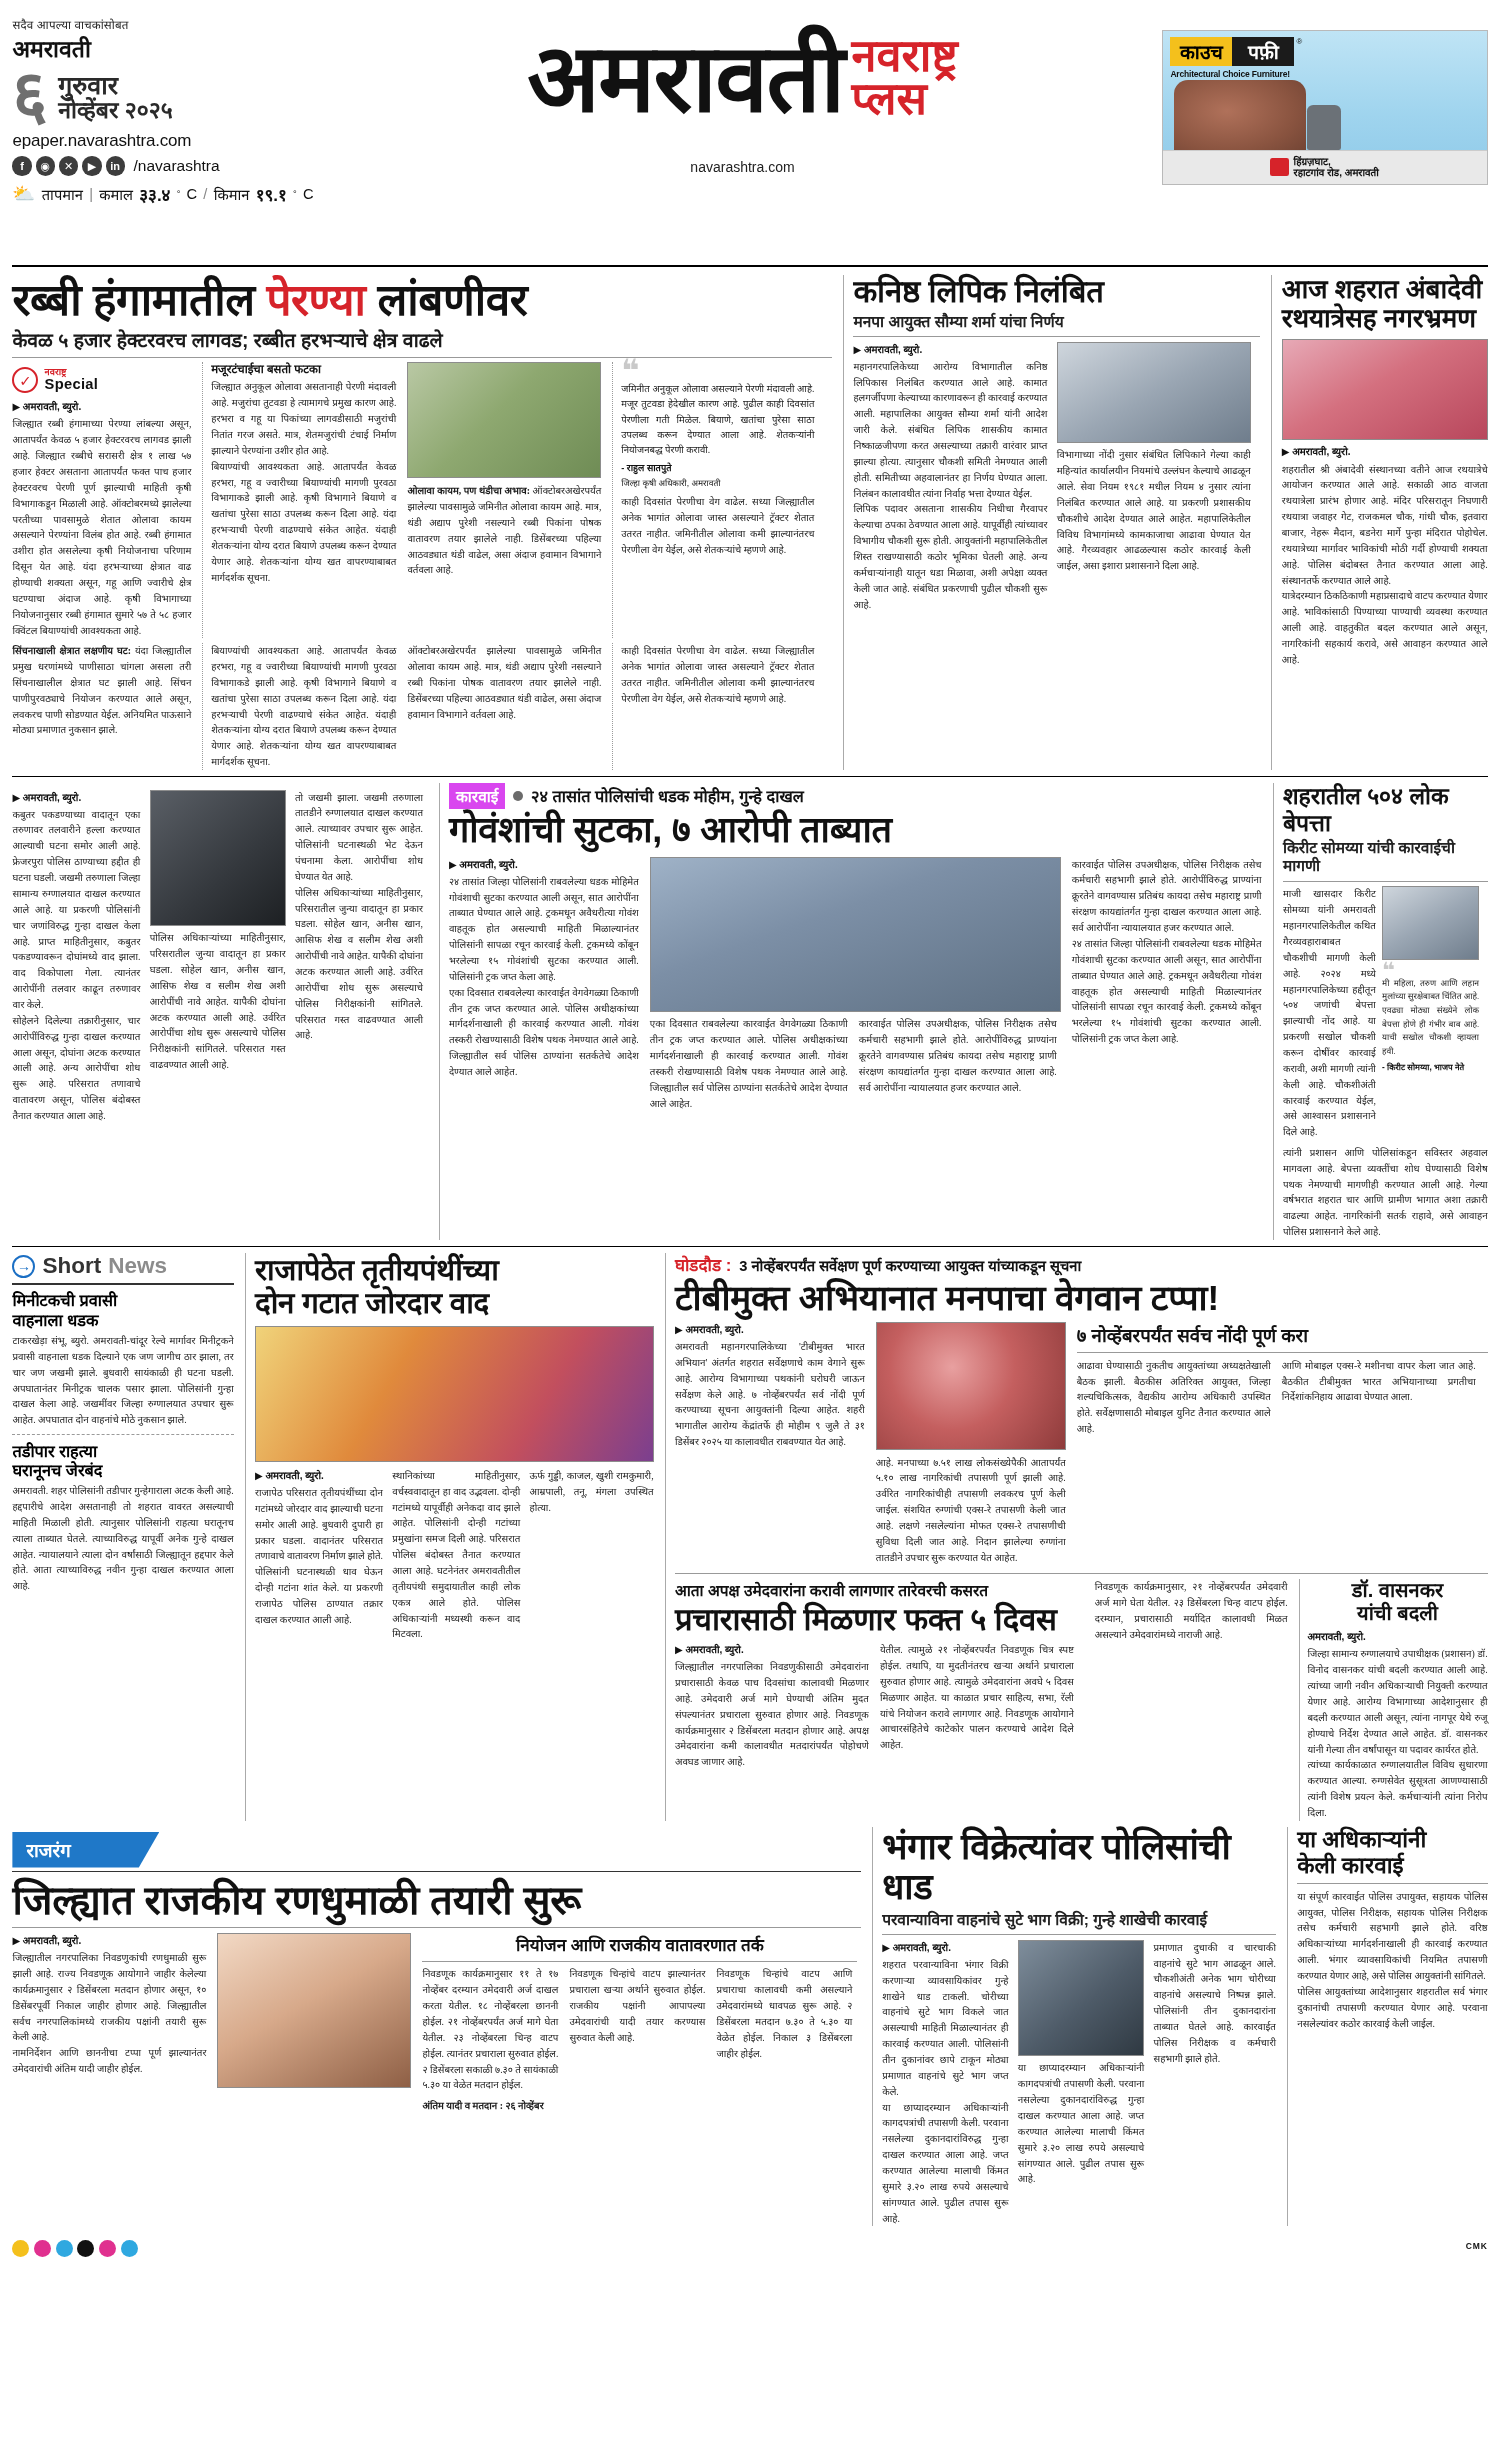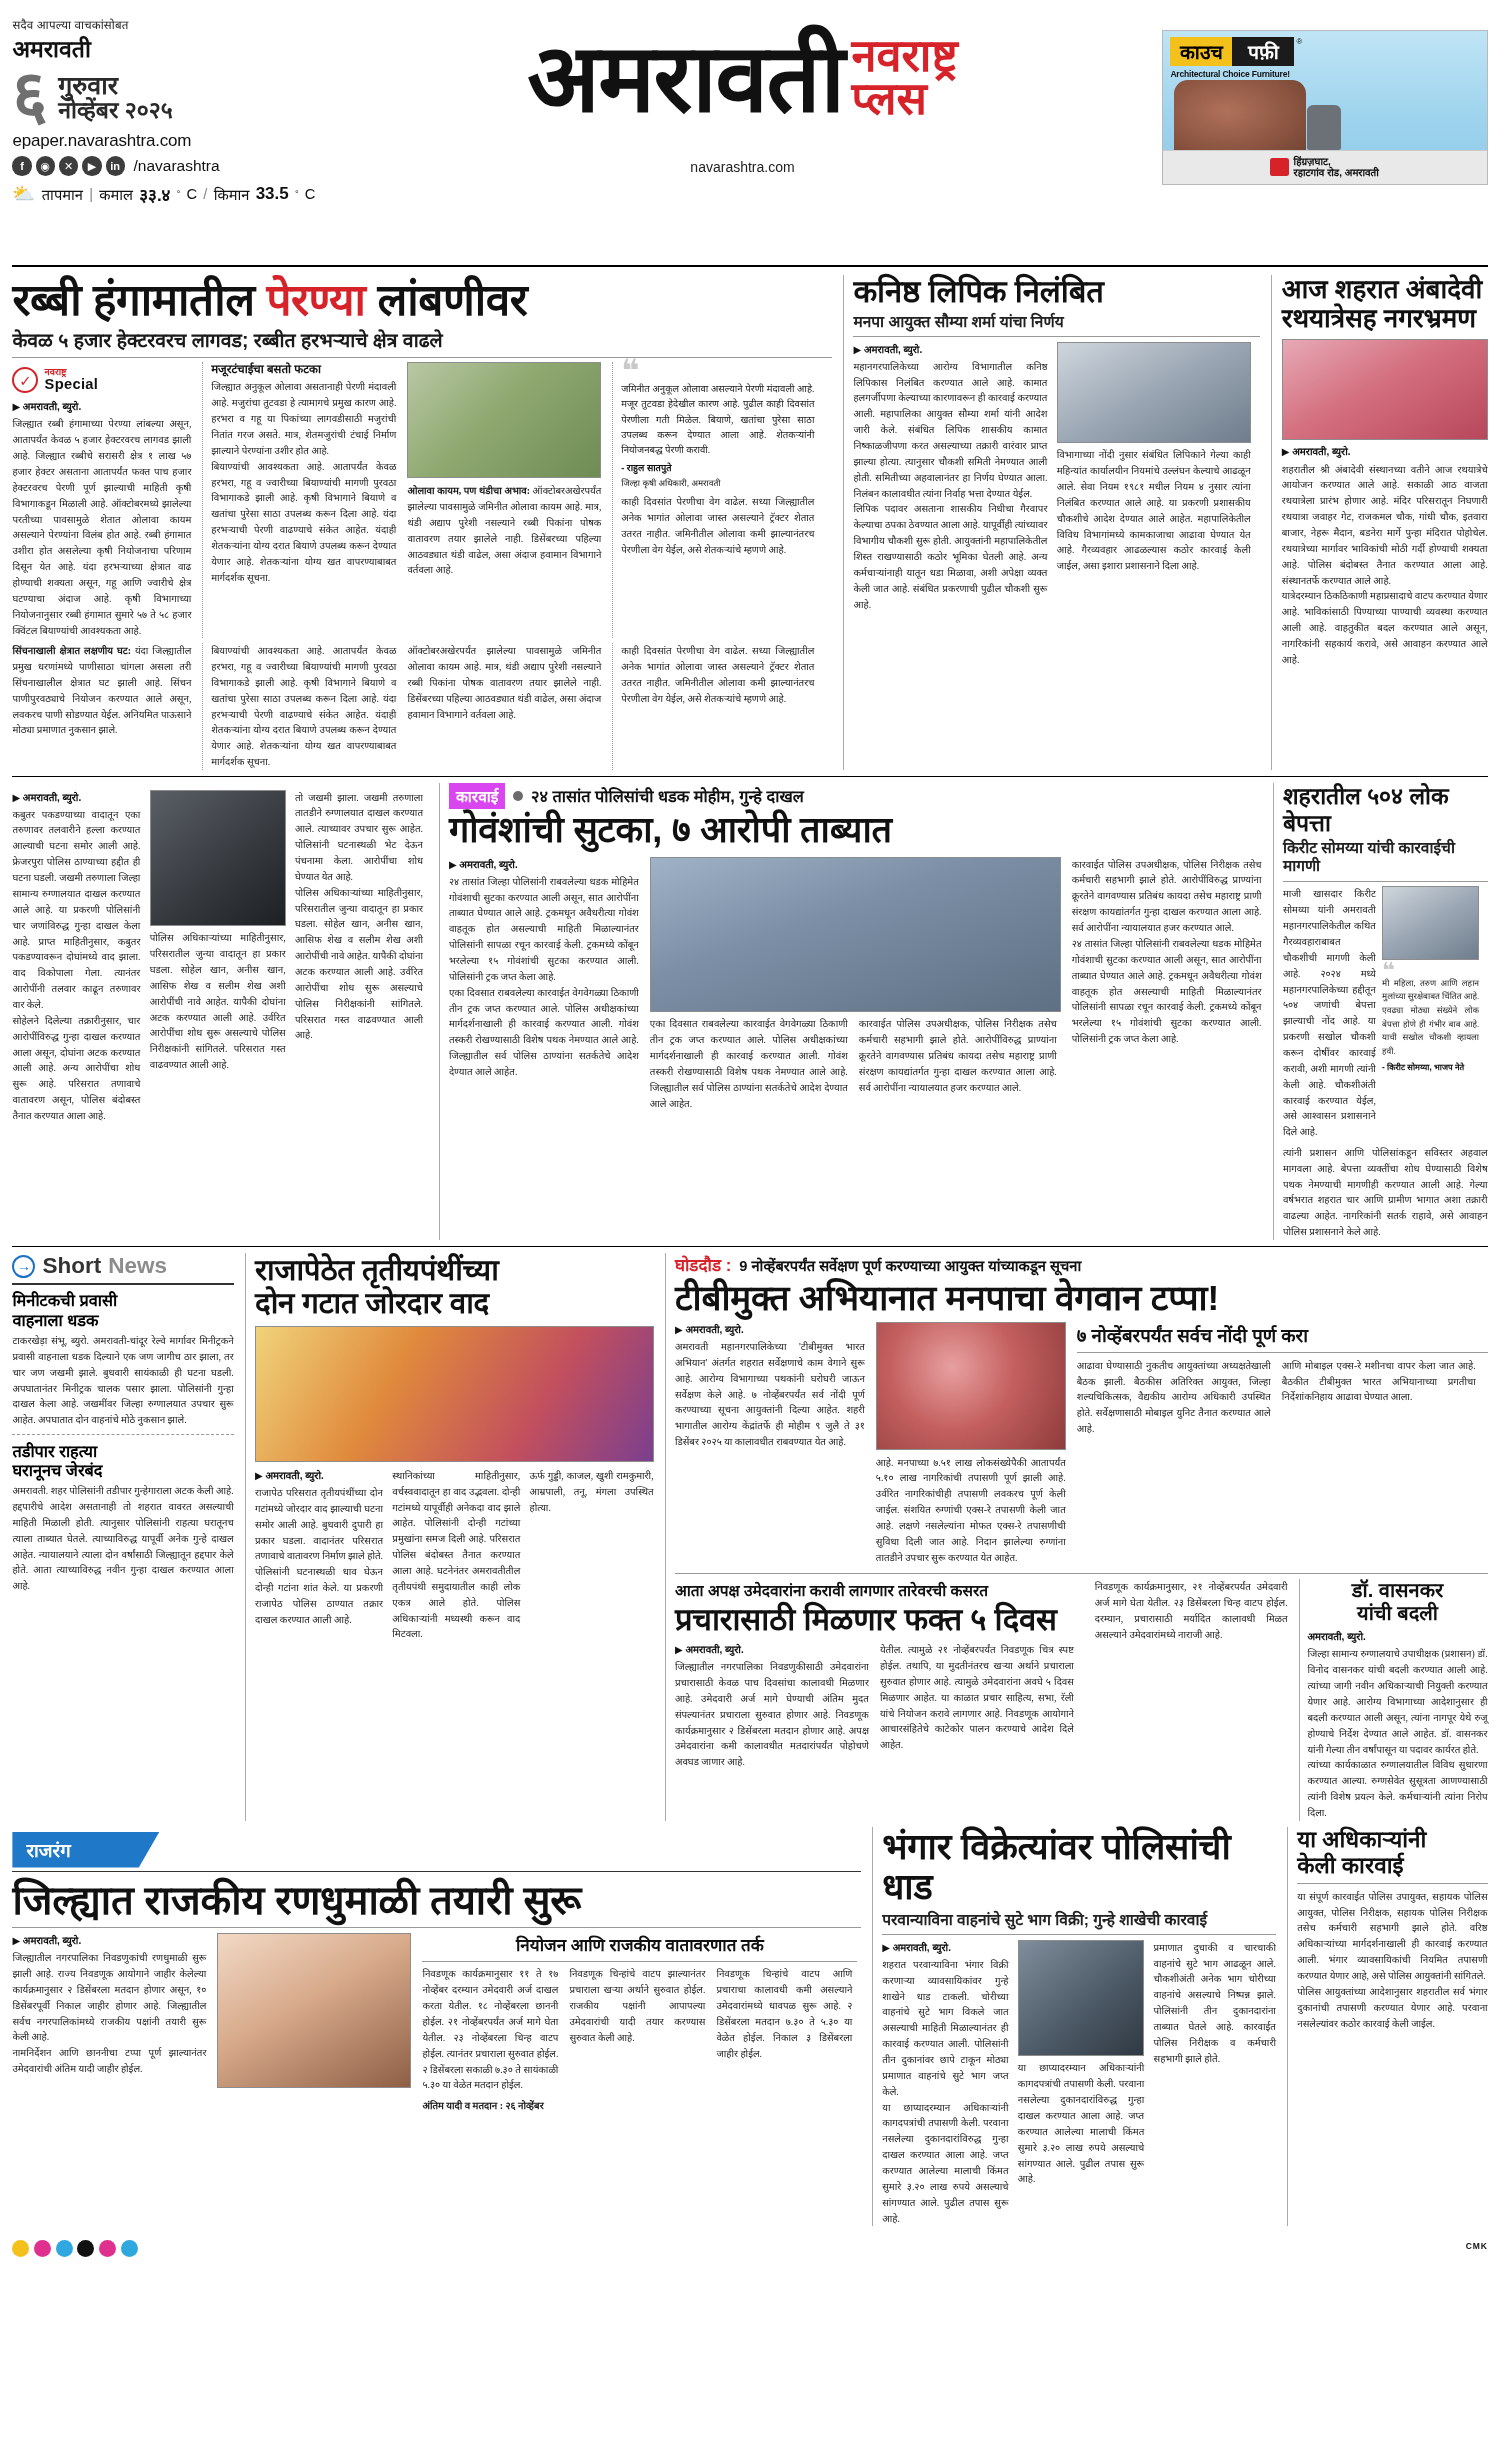--- a/index.html
+++ b/index.html
@@ -225,21 +225,21 @@
       <div class="mh-temp">
         <span class="temp-icon">⛅</span>
         <span>तापमान</span>
         <span class="temp-sep">|</span>
         <span>कमाल</span>
         <span class="temp-val">३३.४</span>
         <span class="deg">°</span>
         <span>C</span>
         <span class="temp-sep">/</span>
         <span>किमान</span>
-        <span class="temp-val">33.5</span>
+        <span class="temp-val">१९.१</span>
         <span class="deg">°</span>
         <span>C</span>
       </div>
     </div>
 
     <div class="mh-center">
       <div class="logo-row">
         <div class="logo-main">अमरावती</div>
         <div class="logo-sub">
           <div class="logo-sub1">नवराष्ट्र</div>
@@ -477,21 +477,21 @@
           <div style="width:128px;" class="bodytext">स्थानिकांच्या माहितीनुसार, वर्चस्ववादातून हा वाद उद्भवला. दोन्ही गटांमध्ये यापूर्वीही अनेकदा वाद झाले आहेत. पोलिसांनी दोन्ही गटांच्या प्रमुखांना समज दिली आहे. परिसरात पोलिस बंदोबस्त तैनात करण्यात आला आहे. घटनेनंतर अमरावतीतील तृतीयपंथी समुदायातील काही लोक एकत्र आले होते. पोलिस अधिकाऱ्यांनी मध्यस्थी करून वाद मिटवला.</div>
           <div style="width:124px;" class="bodytext">ऊर्फ गुड्डी, काजल, खुशी रामकुमारी, आम्रपाली, तनू, मंगला उपस्थित होत्या.</div>
         </div>
       </div>
     </div>
 
     <div style="width:823px;" class="vsep">
       <div style="padding-left:9.3px;">
         <div class="tagline-row">
           <span class="chip-red-t">घोडदौड :</span>
-          <span class="kicker" style="font-size:14.7px;">9 नोव्हेंबरपर्यंत सर्वेक्षण पूर्ण करण्याच्या आयुक्त यांच्याकडून सूचना</span>
+          <span class="kicker" style="font-size:14.7px;">3 नोव्हेंबरपर्यंत सर्वेक्षण पूर्ण करण्याच्या आयुक्त यांच्याकडून सूचना</span>
         </div>
         <h2 class="hd" style="font-size:35px;">टीबीमुक्त अभियानात मनपाचा वेगवान टप्पा!</h2>
         <div style="display:flex;gap:11px;margin-top:4.7px;">
           <div style="width:190px;">
             <div class="byline">▶ अमरावती, ब्युरो.</div>
             <div class="bodytext" style="margin-top:3.1px;">अमरावती महानगरपालिकेच्या 'टीबीमुक्त भारत अभियान' अंतर्गत शहरात सर्वेक्षणाचे काम वेगाने सुरू आहे. आरोग्य विभागाच्या पथकांनी घरोघरी जाऊन सर्वेक्षण केले आहे. ७ नोव्हेंबरपर्यंत सर्व नोंदी पूर्ण करण्याच्या सूचना आयुक्तांनी दिल्या आहेत. शहरी भागातील आरोग्य केंद्रांतर्फे ही मोहीम ९ जुलै ते ३१ डिसेंबर २०२५ या कालावधीत राबवण्यात येत आहे.</div>
           </div>
           <div style="width:190px;">
             <div class="photo medical" style="height:128px;"></div>
             <div class="bodytext" style="margin-top:4.7px;">आहे. मनपाच्या ७.५१ लाख लोकसंख्येपैकी आतापर्यंत ५.१० लाख नागरिकांची तपासणी पूर्ण झाली आहे. उर्वरित नागरिकांचीही तपासणी लवकरच पूर्ण केली जाईल. संशयित रुग्णांची एक्स-रे तपासणी केली जात आहे. लक्षणे नसलेल्यांना मोफत एक्स-रे तपासणीची सुविधा दिली जात आहे. निदान झालेल्या रुग्णांना तातडीने उपचार सुरू करण्यात येत आहेत.</div>

